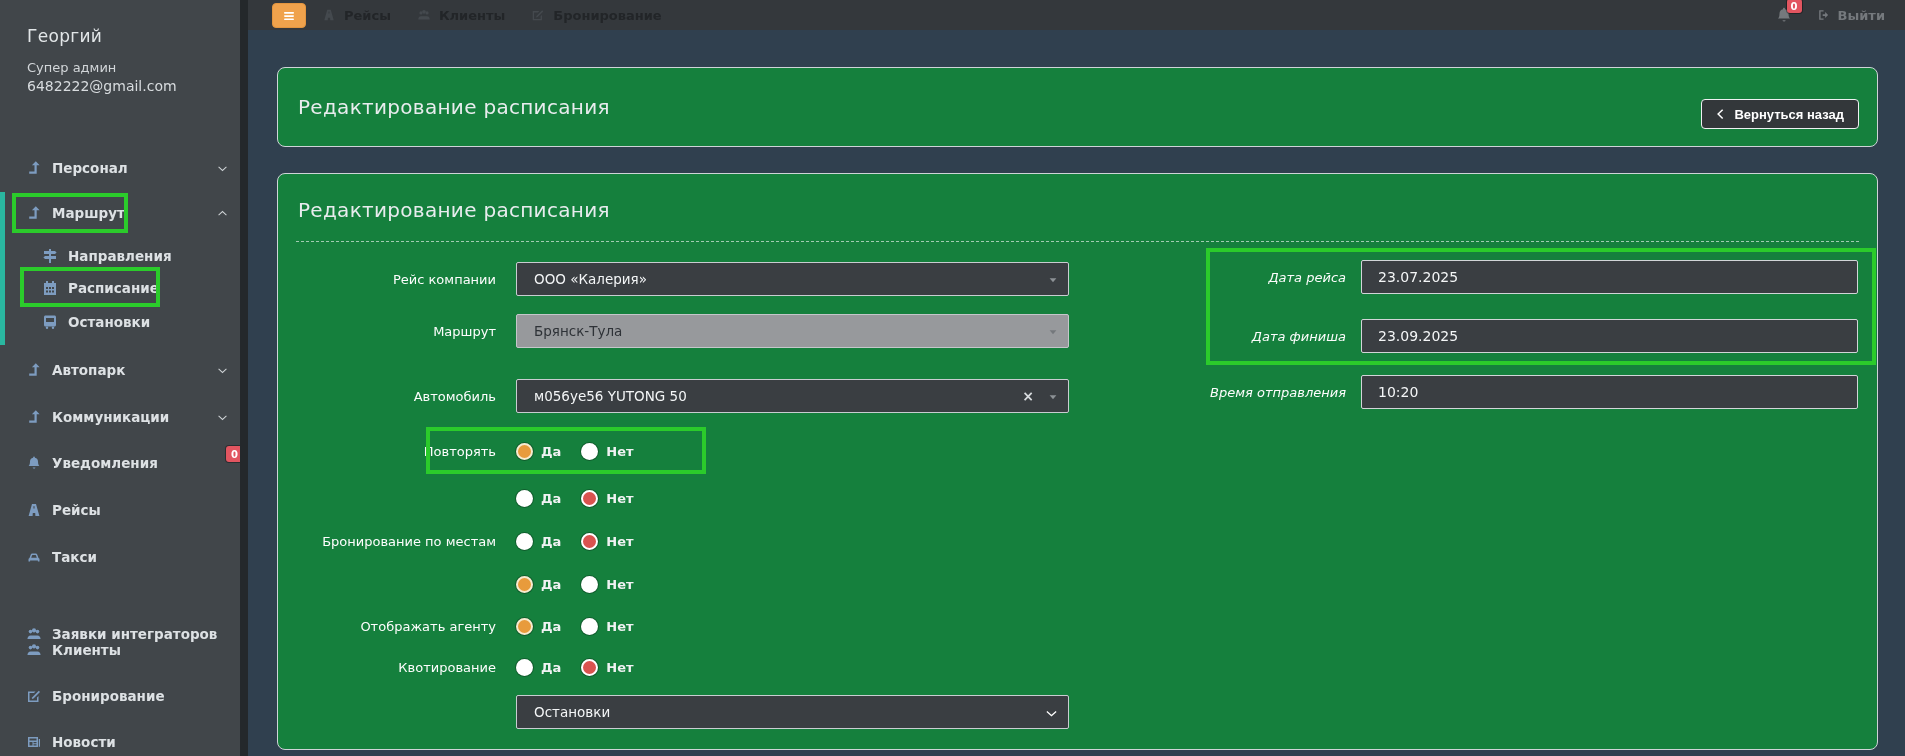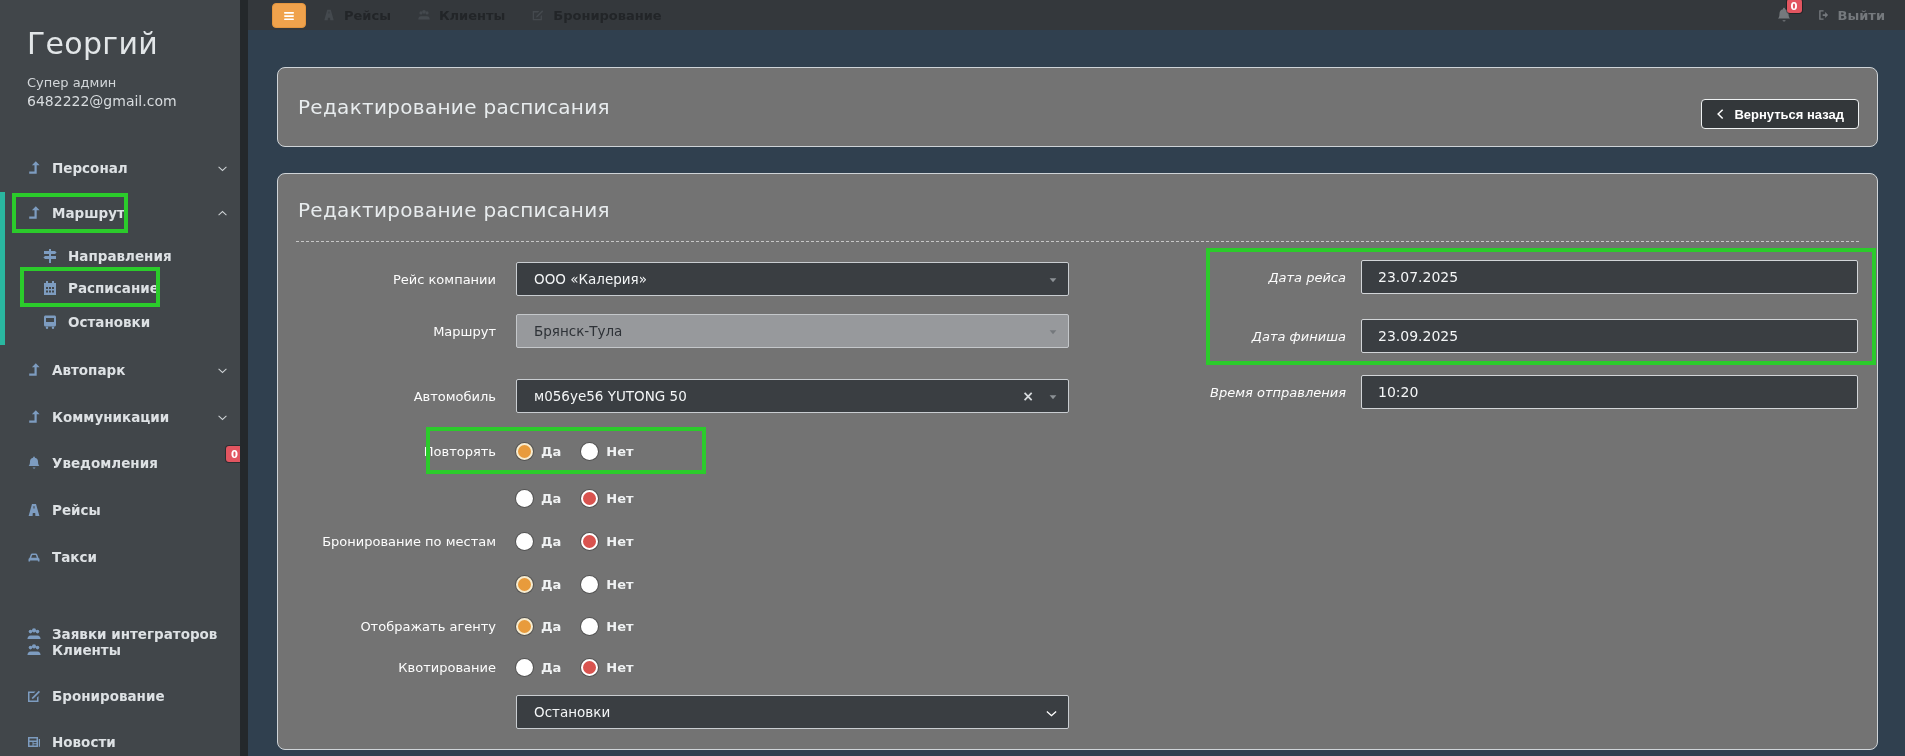--- a/index.html
+++ b/index.html
@@ -4,21 +4,21 @@
 <style>
   * { margin:0; padding:0; box-sizing:border-box; }
   html,body { background:#1d2126; }
   body { font-family:"DejaVu Sans","Liberation Sans",sans-serif; }
   .page { position:relative; width:1905px; height:756px; overflow:hidden; background:#30404f; }
 
   
   .sidebar { position:absolute; left:0; top:0; width:240px; height:756px; background:#41464a; }
   .v-strip { position:absolute; left:240px; top:0; width:8px; height:756px; background:#24282b; }
   .user-block { position:absolute; left:27px; top:26px; }
-  .user-name { font-size:30px; font-weight:400; color:#e2e6e8; letter-spacing:.3px; }
+  .user-name { font-size:17px; font-weight:400; color:#e2e6e8; letter-spacing:.3px; }
   .user-role { margin-top:14px; font-size:13px; color:#d2d6d9; }
   .user-email { margin-top:3px; font-size:14px; color:#d8dcdf; }
   .nav-item { position:absolute; left:0; width:240px; height:28px; display:flex; align-items:center; cursor:pointer;padding-left:6px; }
   .nav-item .nav-ico { color:#7d9cc0; width:16px; height:16px; margin-left:20px; }
   .nav-item.sub .nav-ico { margin-left:36px; }
   .nav-label { margin-left:10px; font-size:13.5px; font-weight:600; color:#dde1e4; }
   .nav-chev { position:absolute; right:12px; width:11px; height:11px; color:#cfd3d6; }
   .icon { display:inline-flex; }
   .icon svg { width:100%; height:100%; }
   .active-bar { position:absolute; left:0; top:192px; width:5px; height:153px; background:#2ab7a0; }
@@ -36,21 +36,21 @@
   .top-link .icon { width:14px; height:14px; color:#44494e; }
   .top-link .tl-label { font-size:13px; font-weight:700; color:#222528; }
   .topbar-right { position:absolute; right:20px; top:0; height:30px; display:flex; align-items:center; gap:24px; }
   .bell-wrap { position:relative; width:18px; height:18px; color:#75797d; cursor:pointer; }
   .bell-wrap .icon { width:18px; height:18px; }
   .top-badge { position:absolute; right:-9px; top:-7px; width:15px; height:14px; }
   .logout { display:flex; align-items:center; gap:7px; color:#75797d; font-size:13px; font-weight:600; cursor:pointer; }
   .logout .icon { width:14px; height:14px; }
 
   
-  .panel { position:absolute; background:#737373; border:1px solid #cfd4d8; border-radius:8px; }
+  .panel { position:absolute; background:#15803d; border:1px solid #cfd4d8; border-radius:8px; }
   .panel-header { left:277px; top:67px; width:1601px; height:80px; }
   .panel-title { position:absolute; left:20px; top:0; height:100%; display:flex; align-items:center;
                  font-size:20px; color:#e8ecee; letter-spacing:.3px; }
   .back-btn { position:absolute; right:18px; top:31px; height:30px; padding:0 14px; display:flex; align-items:center; gap:8px;
               background:#33373a; border:1px solid #eef1f2; border-radius:4px; color:#fff; font-size:13px; font-weight:600; cursor:pointer; }
   .back-btn .icon { width:10px; height:10px; color:#fff; }
   .panel-form { left:277px; top:173px; width:1601px; height:577px; }
   .card-title { position:absolute; left:20px; top:24px; font-size:20px; color:#e8ecee; letter-spacing:.3px; }
   .dashed-sep { position:absolute; left:18px; right:18px; top:67px; border-top:1px dashed rgba(255,255,255,.6); }
 

